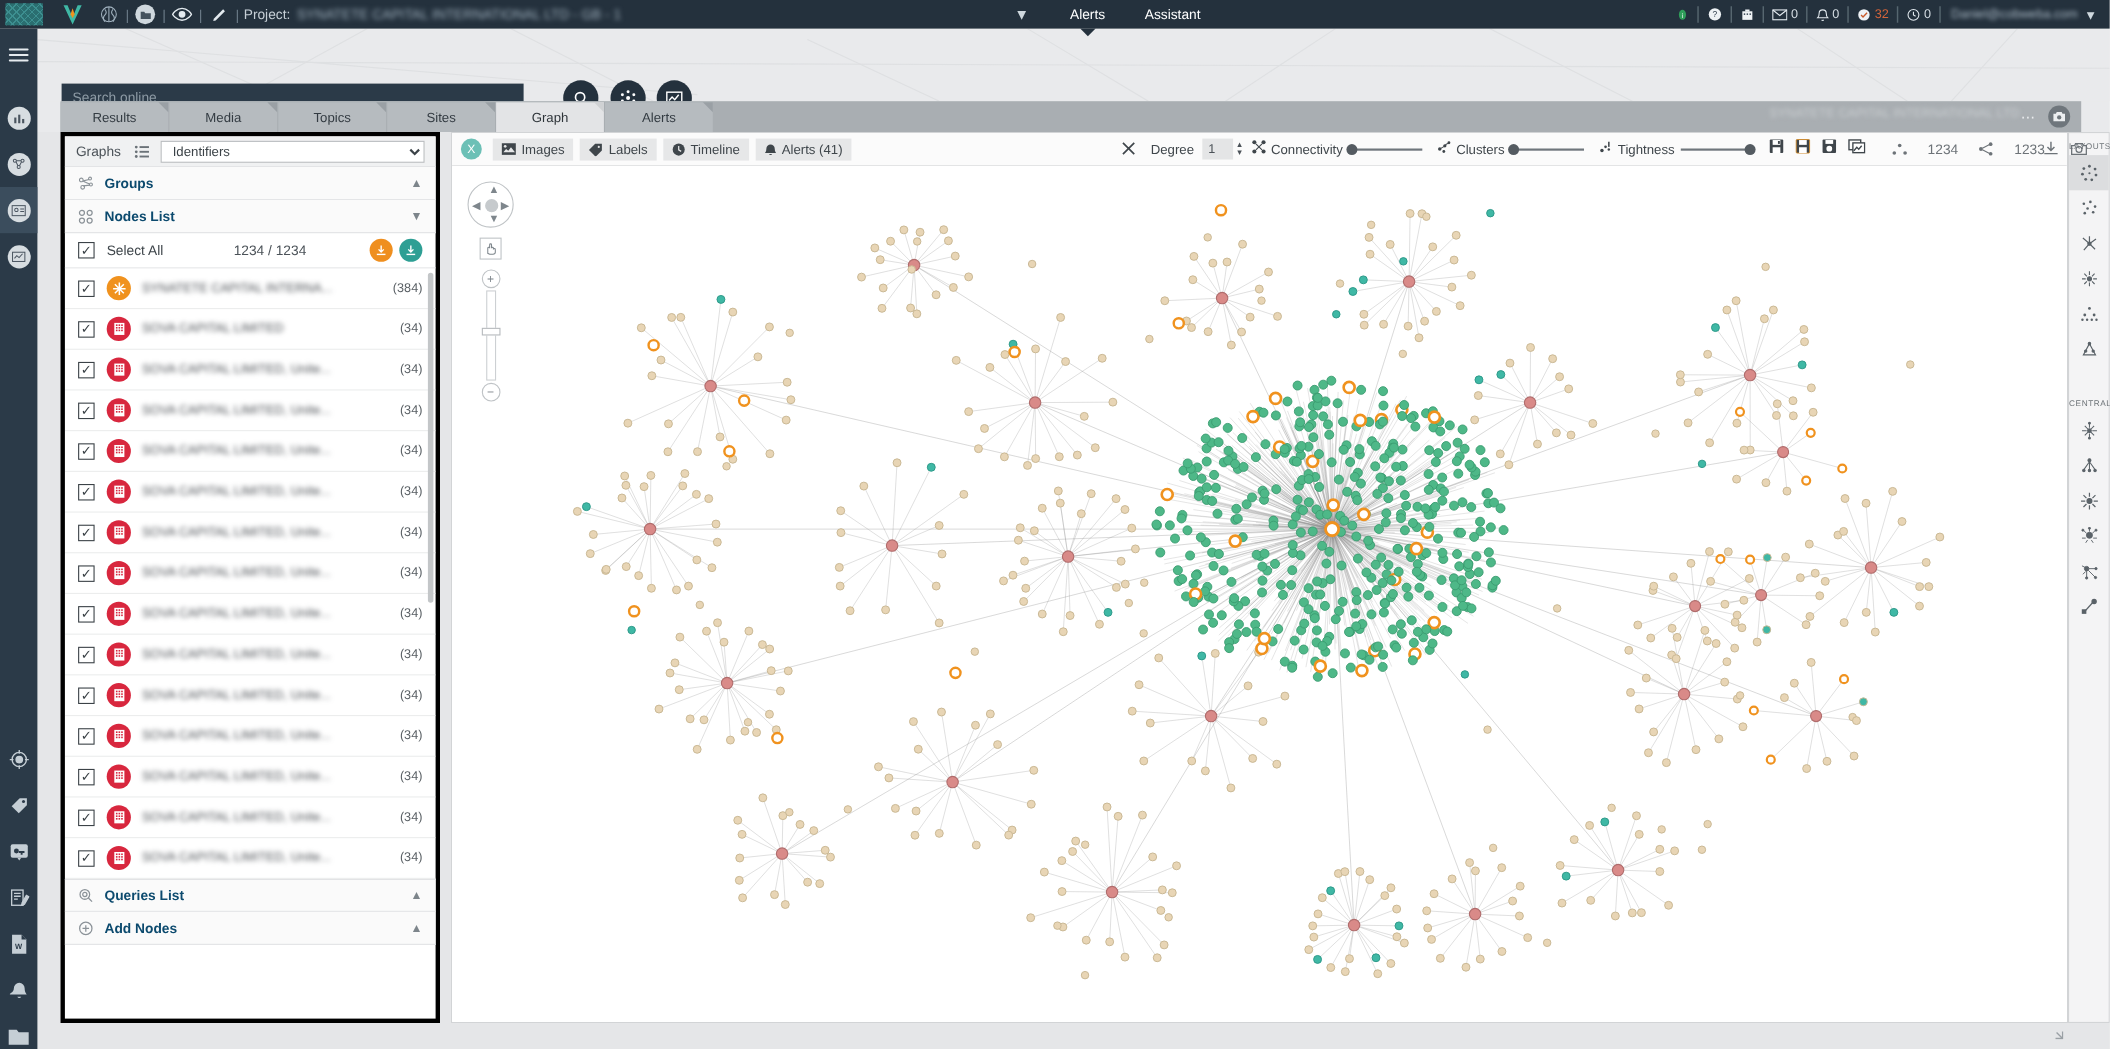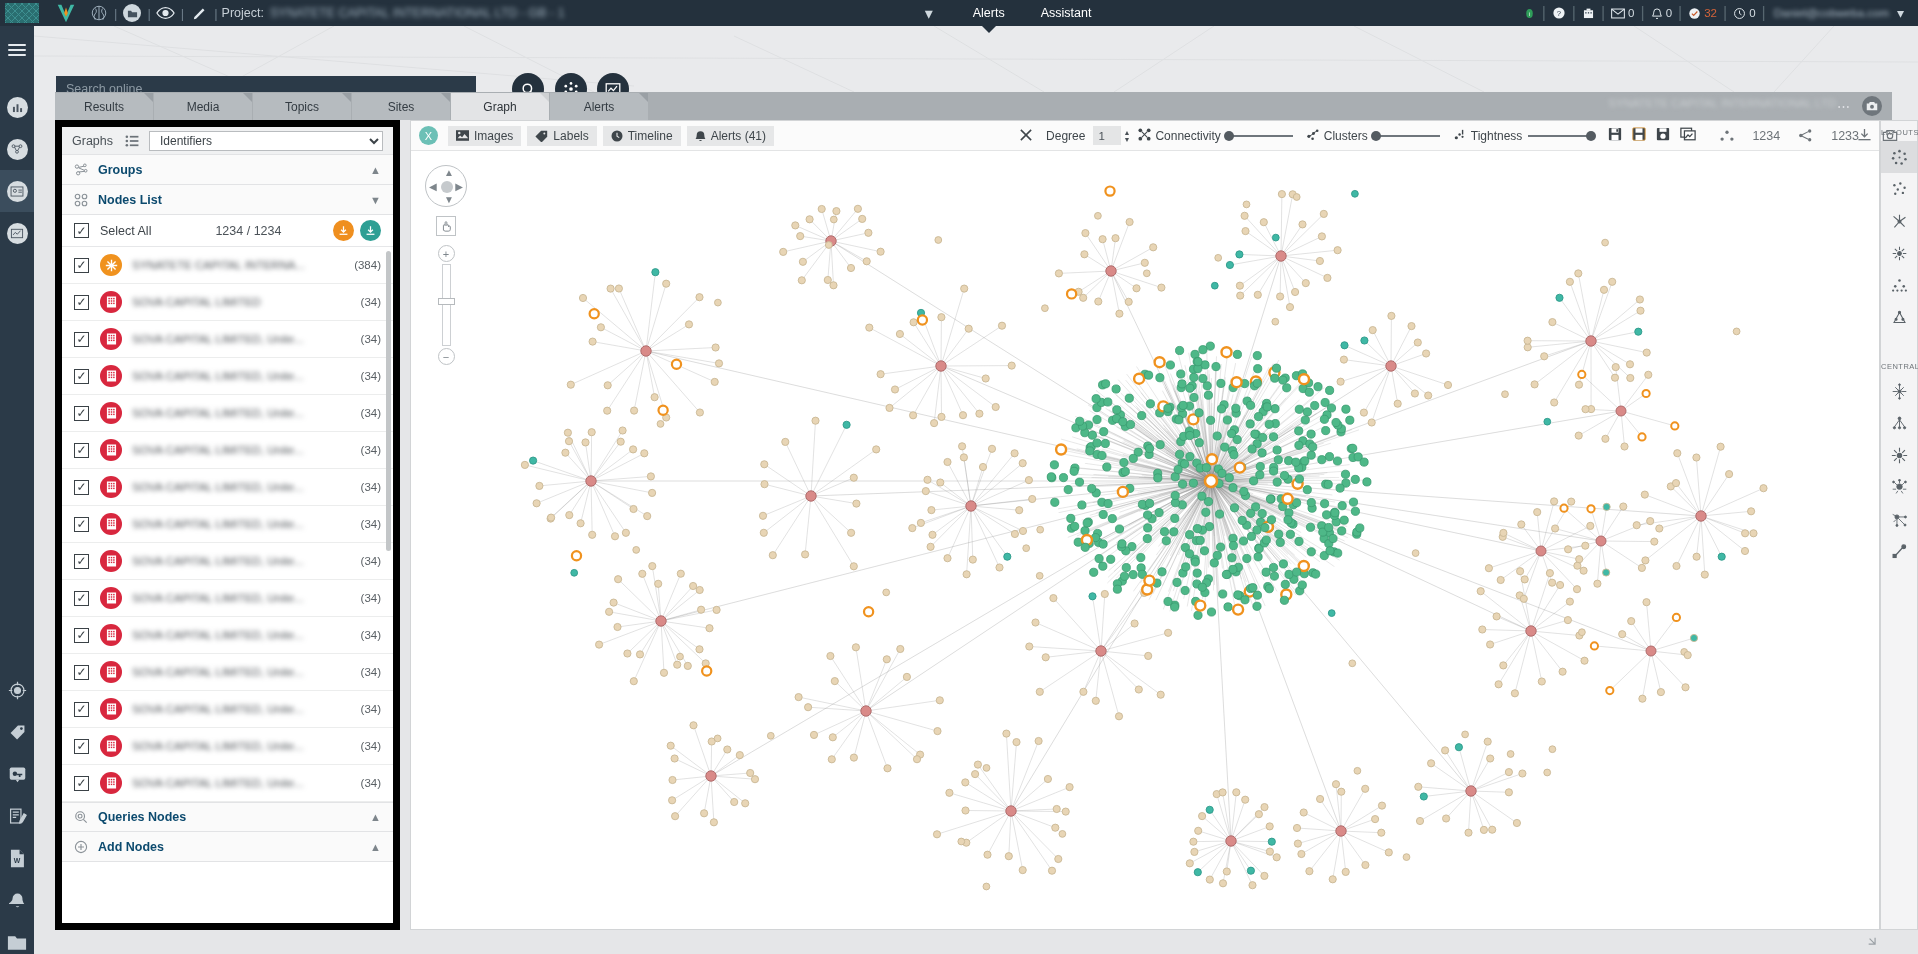--- a/index.html
+++ b/index.html
@@ -86,21 +86,21 @@
   #ghtitle{ position:absolute; right:56px; top:5px; color:#c9cdd0; font-size:11.5px; }
   #ghdots{ position:absolute; right:42px; top:7px; color:#eceef0; font-size:13px;}
   #ghcam{ position:absolute; right:10px; top:4px; width:20px;height:20px;border-radius:50%;
           background:#6f767c; display:flex;align-items:center;justify-content:center; }
 
   
   #content{ position:absolute; left:34px; top:120px; width:1884px; height:834px; background:#e5e6e8; }
 
   
   #sidebar{ position:absolute; left:21px; top:0; width:345px; height:810px; background:#fff;
-            border:7px solid #000000; }
+            border:4px solid #000000; }
   .sb-row{ display:flex; align-items:center; height:28px; padding:0 10px; border-bottom:1px solid #e2e3e5;
            background:#f0f1f2; }
   .sb-row .lbl{ font-size:12.5px; color:#4b5258; }
   .sb-select{ margin-left:10px; flex:1; height:20px; font-size:12px; color:#3c4348;
               border:1px solid #b9bcbf; background:#fff; padding:0 6px; font-family:inherit;}
   .sb-sec{ display:flex; align-items:center; height:30px; padding:0 12px; border-bottom:1px solid #e2e3e5;
            background:#fafafa; }
   .sb-sec .ico{ width:17px; margin-right:7px; display:flex; align-items:center; color:#8b9298;}
   .sb-sec .txt{ font-size:12.5px; color:#0c4a6e;font-weight:bold; }
   .sb-sec .chev{ margin-left:auto; color:#7d858b; font-size:11px; }
@@ -783,21 +783,21 @@
     </div>
 
     <div class="sb-sec" style="border-top:1px solid #e2e3e5;">
       <span class="ico">
         <svg width="14" height="14" viewBox="0 0 16 16" fill="none" stroke="#8b9298" stroke-width="1.3">
             <circle cx="7" cy="7" r="5"></circle>
             <circle cx="7" cy="7" r="2.2"></circle>
             <path d="M10.7 10.7L14.5 14.5"></path>
           </svg>
       </span>
-      <span class="txt">Queries Nodes</span>
+      <span class="txt">Queries List</span>
       <span class="chev">▲</span>
     </div>
     <div class="sb-sec">
       <span class="ico">
         <svg width="14" height="14" viewBox="0 0 16 16" fill="none" stroke="#8b9298" stroke-width="1.3">
             <circle cx="8" cy="8" r="6.4"></circle>
             <path d="M8 4.6v6.8M4.6 8h6.8"></path>
           </svg>
       </span>
       <span class="txt">Add Nodes</span>

